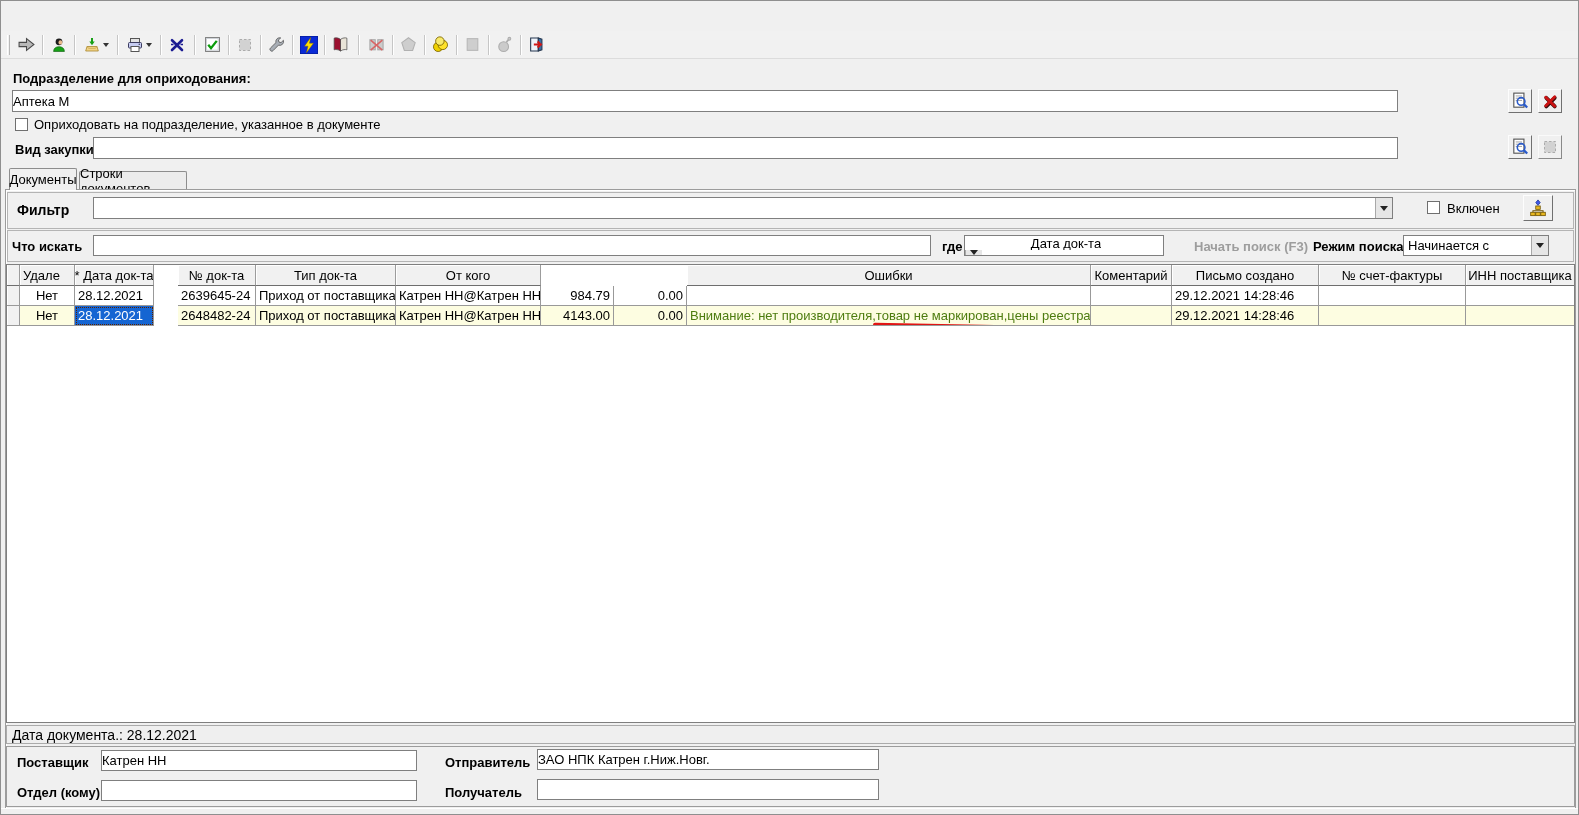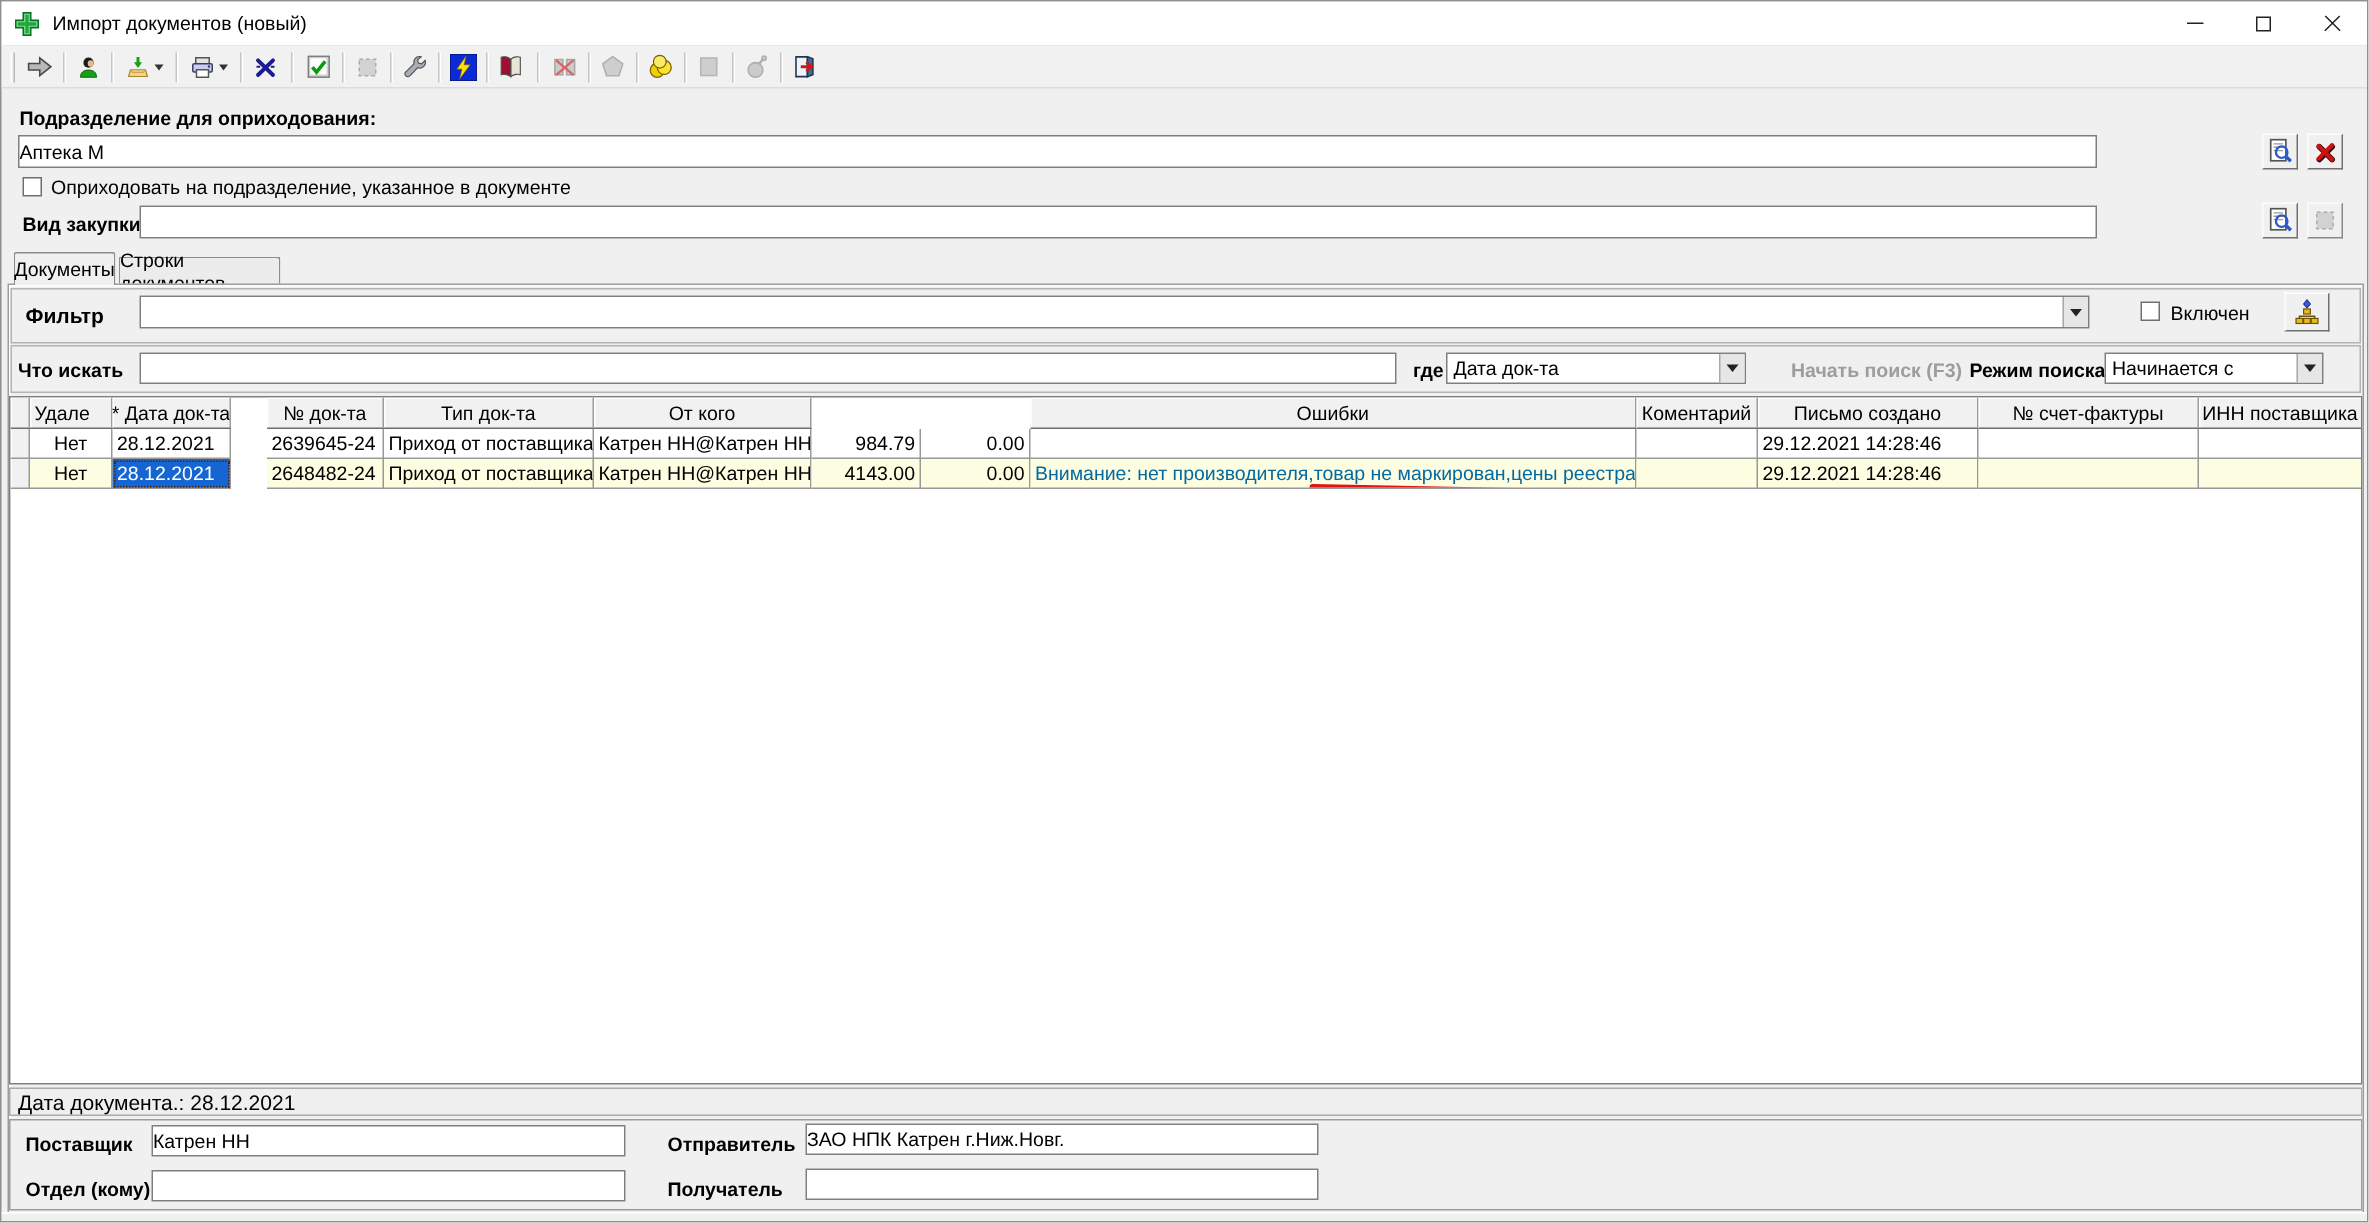--- a/index.html
+++ b/index.html
@@ -74,55 +74,37 @@
   .g-cell:nth-child(8){ width:73px; flex:none; justify-content:flex-end; }
   .header .g-cell:nth-child(7),.header .g-cell:nth-child(8){ justify-content:center;margin-top:40px; }
   .g-cell:nth-child(9){ width:404px; flex:none; }
   .g-cell:nth-child(10){ width:81px; flex:none; }
   .g-cell:nth-child(11){ width:147px; flex:none; }
   .g-cell:nth-child(12){ width:147px; flex:none; }
   .g-cell:nth-child(13){ flex:1; border-right:none; }
   .g-row.hl .g-cell { background:#fdfde1; }
   .g-row.hl .g-cell:nth-child(1){ background:#f1f1f1; }
   .g-cell.sel { background:#1565d2 !important; color:#fff; outline:1.5px dotted #5a2000; outline-offset:-2px; }
-  .g-cell.errcol { color:#0369a1; }
+  .g-cell.errcol { color:#4d7c0f; }
   .ann { position:relative; }
   .ann::after { content:""; position:absolute; left:-3px; right:-4px; bottom:-5px; height:4px;
     background:#e01414; border-radius:3px; transform:rotate(1.1deg); }
   .g-fill { background:#fff; width:100%; height:398px; }
   
   .statusbar { position:absolute; left:5px; top:724px; width:1569px; height:19px; background:#efefef;
     border:1px solid #ababab; display:flex; align-items:center; padding-left:5px; font-size:14px; }
   .footer { position:absolute; left:5px; top:745px; width:1569px; height:61px; background:#f0f0f0; border:1px solid #9c9c9c; }
   .abs { position:absolute; }
   .bottom-strip { position:absolute; left:0; top:807px; width:100%; height:8px; background:#f0f0f0; border-top:1px solid #fff; }
 </style>
 </head>
 <body>
 
 <div class="win">
 
-  <div class="titlebar">
-    <svg class="app-icon" viewBox="0 0 18 18">
-      <path d="M6.5 1.5h5v5h5v5h-5v5h-5v-5h-5v-5h5z" fill="#1fa83c" stroke="#0b6e22" stroke-width="1"></path>
-      <path d="M7.5 2.5h3v5h5v3h-5v5h-3v-5h-5v-3h5z" fill="none" stroke="#7fdc94" stroke-width=".8"></path>
-    </svg>
-    <span class="title">Импорт документов (новый)</span>
-    <div class="win-controls">
-      <div class="win-btn">
-          <span class="glyph-min"></span>
-        </div>
-      <div class="win-btn">
-          <span class="glyph-max"></span>
-        </div>
-      <div class="win-btn">
-          <span class="glyph-close"></span>
-        </div>
-    </div>
-  </div>
 
   <div class="toolbar">
     <span class="grip"></span>
     <div class="tb-btn">
       <svg width="17" height="17" viewBox="0 0 16 16">
           <path d="M1 6h7V2.5L15 8l-7 5.5V10H1z" fill="#b9b9b9" stroke="#4a4a4a" stroke-width="1"></path>
         </svg>
     </div>
     <span class="tb-sep"></span>
     <div class="tb-btn">
@@ -301,21 +283,21 @@
       <rect x="6" y="11.8" width="4" height="3" fill="#e8b820" stroke="#6e5200" stroke-width=".7"></rect>
       <rect x="10.5" y="11.8" width="4" height="3" fill="#e8b820" stroke="#6e5200" stroke-width=".7"></rect>
       <path d="M8 .8l2 2.4-2 2.4-2-2.4z" fill="#4058e8" stroke="#203898" stroke-width=".7"></path>
       </svg>
   </div>
 
   <div class="bar" style="left:6px; top:229px; width:1567px; height:32px;"></div>
   <span class="lbl-b abs" style="left:11px; top:238px;">Что искать</span>
   <input class="txt-input abs" style="left: 92px; top: 234px; width: 838px; height: 21px;" value="">
   <span class="lbl-b abs" style="left:941px; top:238px;">где</span>
-  <div class="combo" style="left:963px; top:234px; width:200px; height:21px;">
+  <div class="combo" style="left:963px; top:234px; width:200px; height:21px;flex-direction:column;">
     <span class="combo-text">Дата док-та</span>
     <span class="combo-btn">
         <i></i>
       </span>
   </div>
   <span class="gray-label abs" style="left:1193px; top:238px;">Начать поиск (F3)</span>
   <span class="lbl-b abs" style="left:1312px; top:238px;">Режим поиска</span>
   <div class="combo" style="left:1402px; top:234px; width:146px; height:21px;">
     <span class="combo-text">Начинается с</span>
     <span class="combo-btn">

